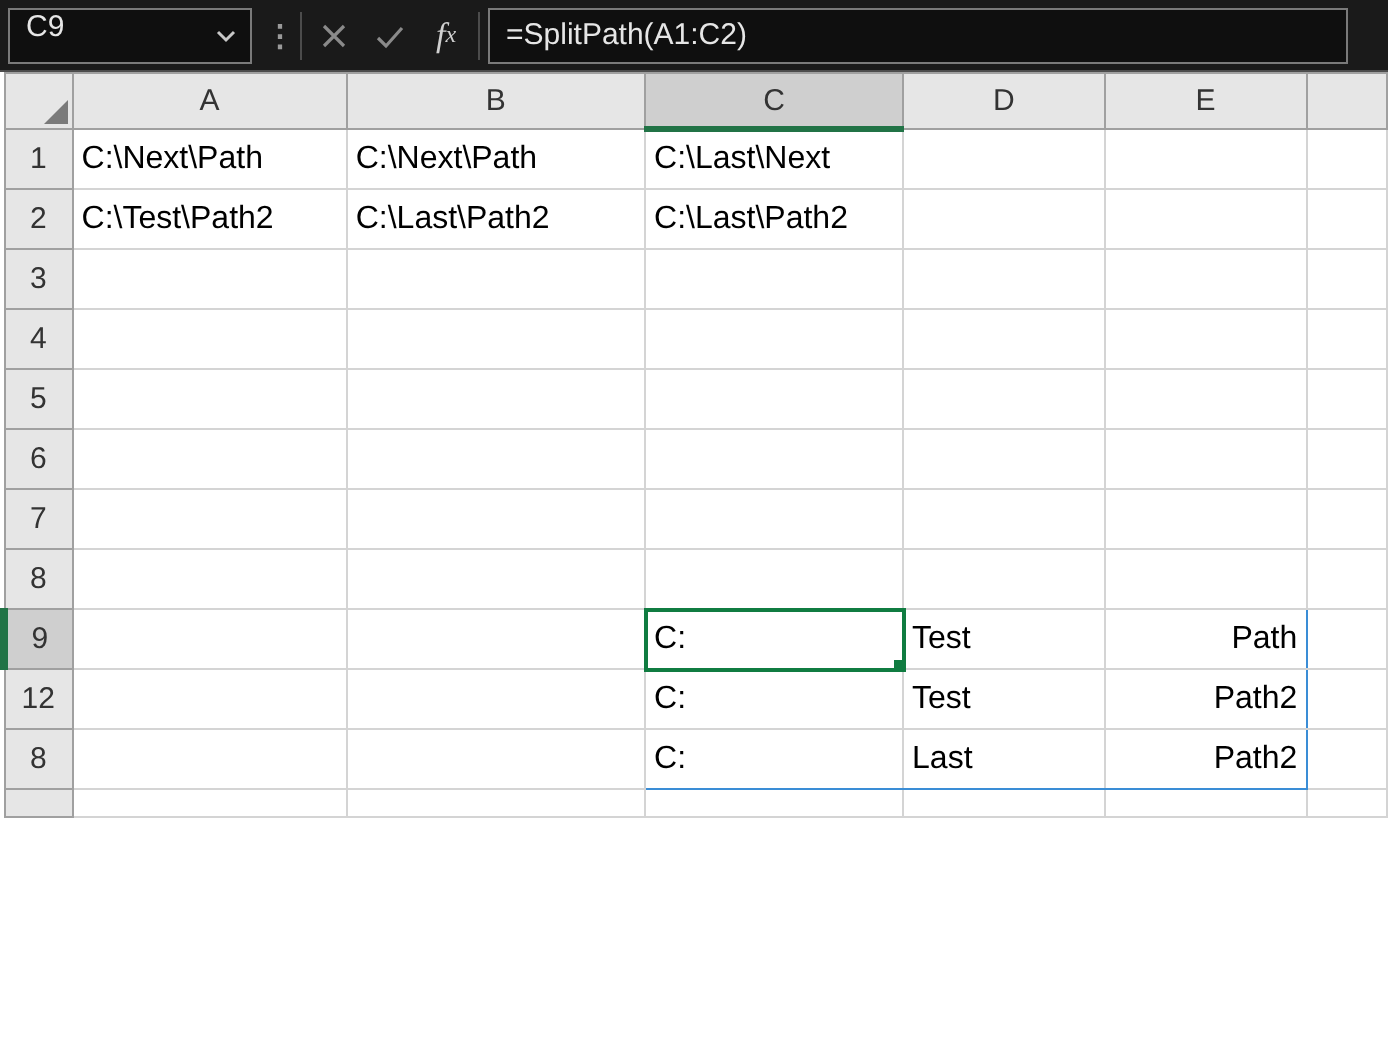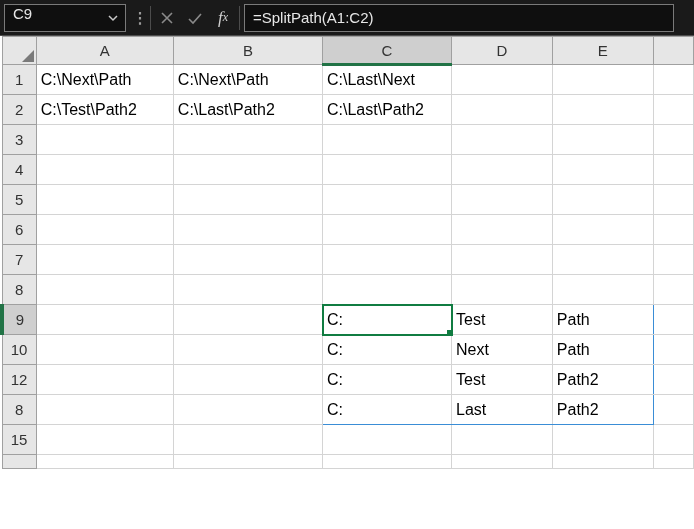--- a/index.html
+++ b/index.html
@@ -138,21 +138,21 @@
     position:absolute;
     right:-3px; bottom:-3px;
     width:6px; height:6px;
     background:#107c41;
     border:1px solid #fff;
   }
   
   td.spill-top{ border-top:1px solid #3a8dd6; }
   td.spill-bottom{ border-bottom:1px solid #3a8dd6; }
   td.spill-left{ border-left:1px solid #3a8dd6; }
-  td.spill-right{ border-right:1px solid #3a8dd6; }
+  td.spill-right{ border-right:1px solid #3a8dd6;text-align:right; }
 </style>
 </head>
 <body>
 
 <div class="formula-bar">
   <div class="name-box">
     <span>C9</span>
     <span class="chev">
       <svg width="12" height="12" viewBox="0 0 12 12">
           <path d="M2 4 L6 8 L10 4" stroke="#c8c8c8" stroke-width="1.5" fill="none"></path>
@@ -267,53 +267,35 @@
         <tr>
           <th class="row-head active">9</th>
           <td class="cell"></td>
           <td class="cell"></td>
           <td class="cell spill-top spill-left active-cell">C:</td>
           <td class="cell spill-top">Test</td>
           <td class="cell spill-top spill-right">Path</td>
           <td class="cell"></td>
         </tr>
         <tr>
-          <th class="row-head">10</th>
-          <td class="cell"></td>
-          <td class="cell"></td>
-          <td class="cell spill-left">C:</td>
-          <td class="cell">Next</td>
-          <td class="cell spill-right">Path</td>
-          <td class="cell"></td>
-        </tr>
-        <tr>
           <th class="row-head">12</th>
           <td class="cell"></td>
           <td class="cell"></td>
           <td class="cell spill-left">C:</td>
           <td class="cell">Test</td>
           <td class="cell spill-right">Path2</td>
           <td class="cell"></td>
         </tr>
         <tr>
           <th class="row-head">8</th>
           <td class="cell"></td>
           <td class="cell"></td>
           <td class="cell spill-bottom spill-left">C:</td>
           <td class="cell spill-bottom">Last</td>
           <td class="cell spill-bottom spill-right">Path2</td>
-          <td class="cell"></td>
-        </tr>
-        <tr>
-          <th class="row-head">15</th>
-          <td class="cell"></td>
-          <td class="cell"></td>
-          <td class="cell"></td>
-          <td class="cell"></td>
-          <td class="cell"></td>
           <td class="cell"></td>
         </tr>
         <tr>
           <th class="row-head" style="height: 14px;"></th>
           <td class="cell" style="height: 14px;"></td>
           <td class="cell" style="height: 14px;"></td>
           <td class="cell" style="height: 14px;"></td>
           <td class="cell" style="height: 14px;"></td>
           <td class="cell" style="height: 14px;"></td>
           <td class="cell" style="height: 14px;"></td>

